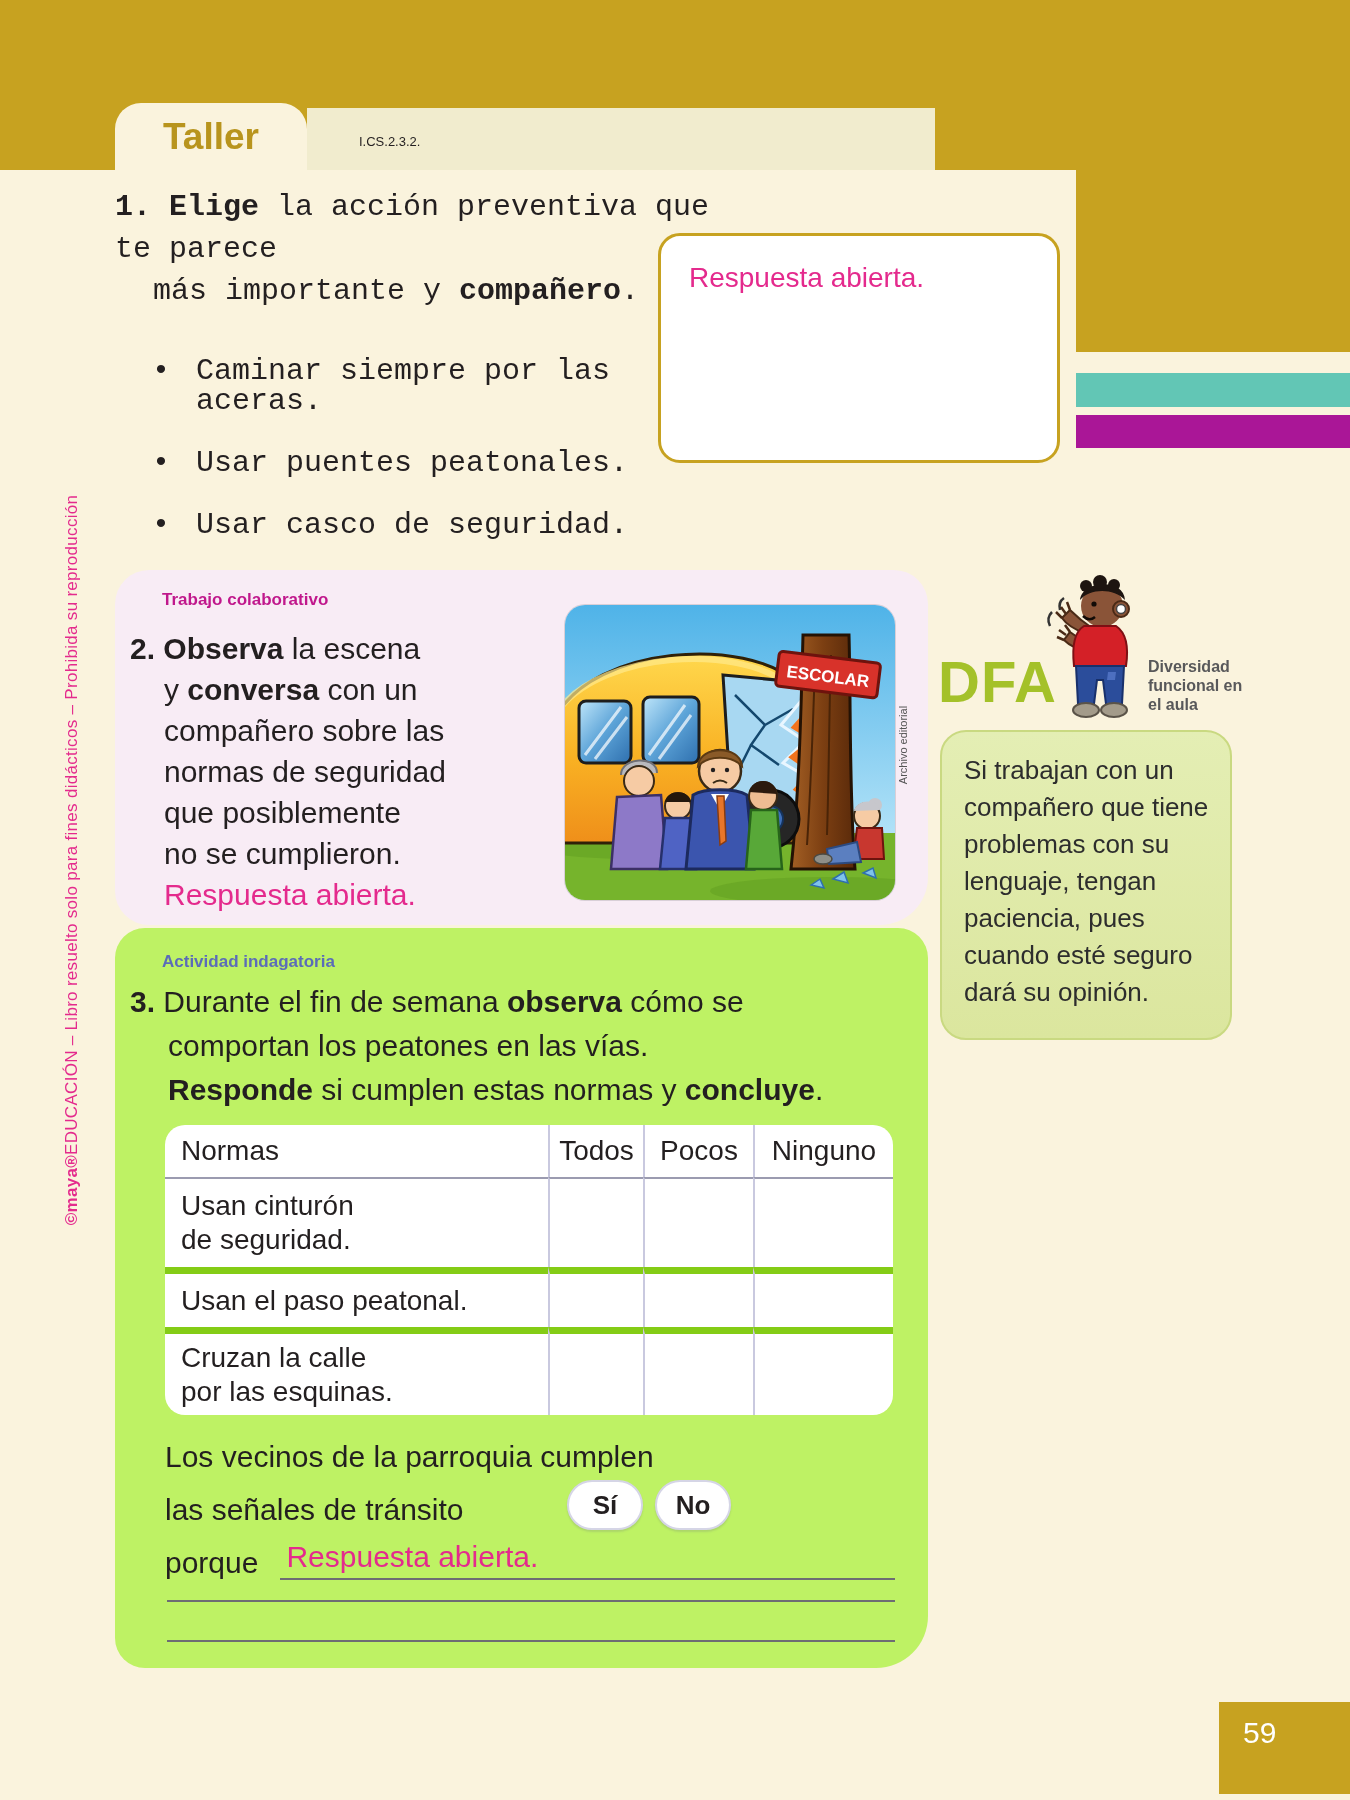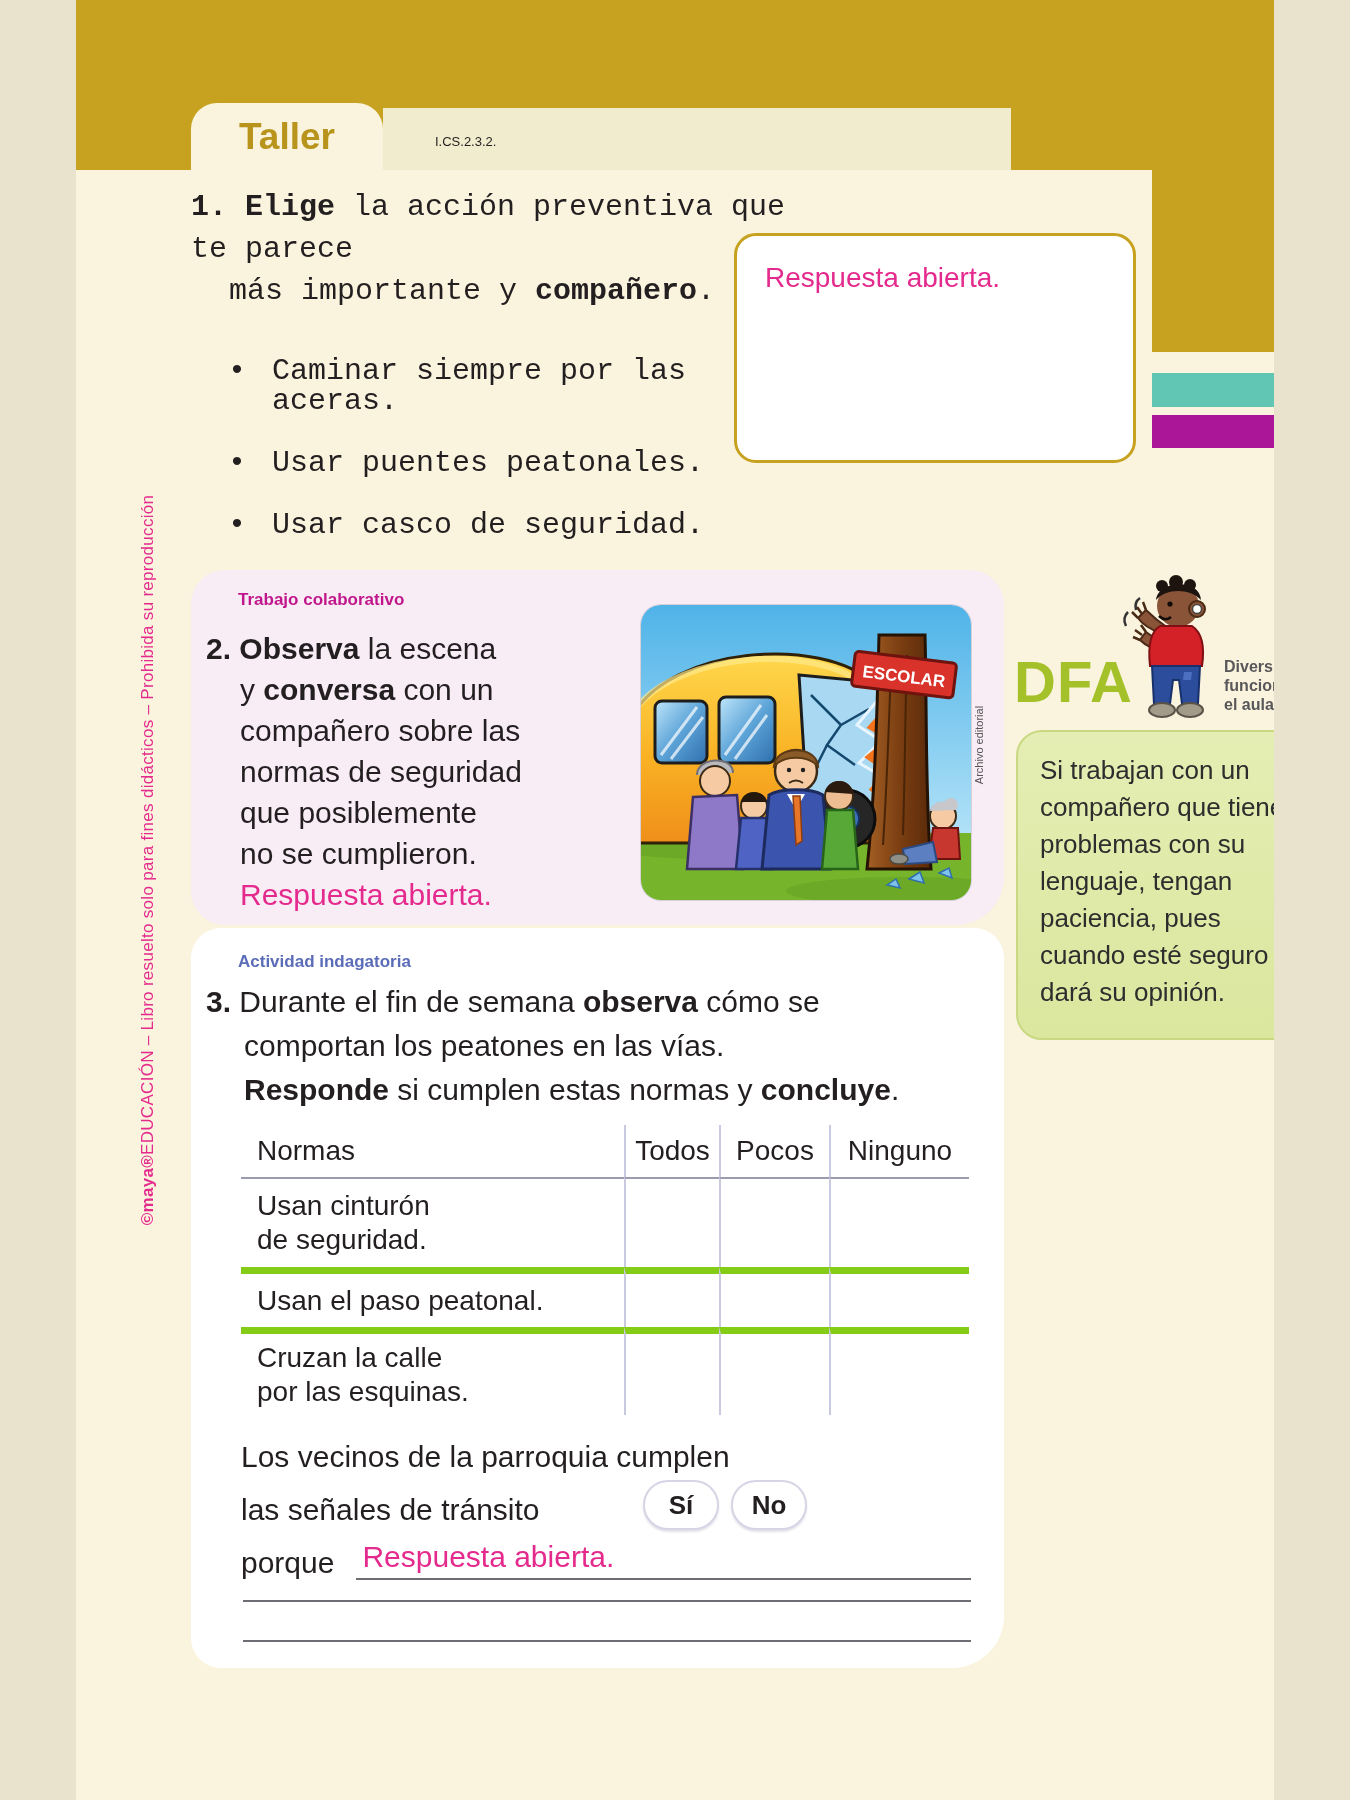--- a/index.html
+++ b/index.html
@@ -1,17 +1,17 @@
 <!DOCTYPE html>
 <html><head>
 <meta charset="utf-8">
 <style>
   html,body{margin:0;padding:0;background:#e9e2cc;}
   .page{
-    position:relative;width:1198px;height:1800px;margin:0 auto;
+    position:relative;width:1350px;height:1800px;margin:0 auto;
     background:#faf3dd;overflow:hidden;
     font-family:"Liberation Sans","DejaVu Sans",sans-serif;
     color:#231f20;
   }
   .b{font-weight:bold;}
   .pink{color:#e42a8d;}
 
   
   .top-band{position:absolute;left:0;top:0;width:1350px;height:170px;background:#c7a220;}
   .right-gold{position:absolute;left:1076px;top:170px;width:274px;height:182px;background:#c7a220;}
@@ -76,21 +76,21 @@
   .dfa-caption{position:absolute;left:1148px;top:657px;width:100px;font-size:16px;line-height:19px;font-weight:bold;color:#58585a;}
   .dfa-tip{
     position:absolute;left:940px;top:730px;width:292px;height:310px;box-sizing:border-box;
     background:linear-gradient(#e4eeb4,#dbe69e);border:2px solid #c9d981;border-radius:26px;
     padding:20px 20px 0 22px;font-size:26px;line-height:37px;color:#2d2d2d;
   }
 
   
   .ex3-box{
     position:absolute;left:115px;top:928px;width:813px;height:740px;
-    background:#ffffff;border-radius:30px;border-bottom-right-radius:52px;
+    background:#bef264;border-radius:30px;border-bottom-right-radius:52px;
   }
   .ex3-tag{left:47px;top:24px;color:#5b6cb8;}
   .ex3-text{position:absolute;left:15px;top:52px;width:800px;font-size:30px;line-height:44px;}
   .ex3-text .cont{padding-left:38px;}
 
   .tbl{
     position:absolute;left:50px;top:197px;width:728px;height:290px;
     background:#fff;border-radius:20px;overflow:hidden;
     display:grid;grid-template-columns:383px 95px 110px 140px;grid-template-rows:52px 90px 60px 88px;
   }

